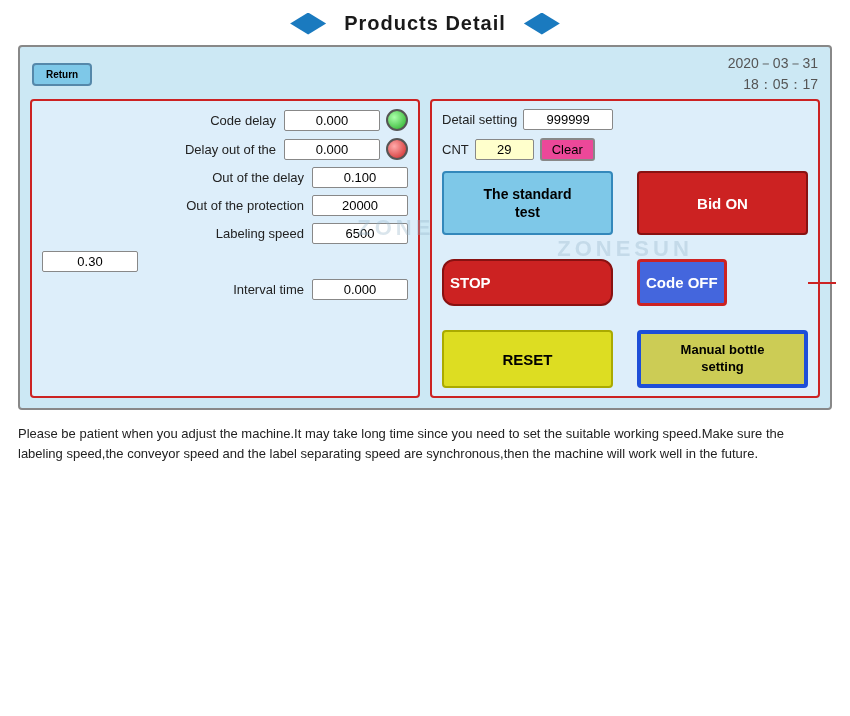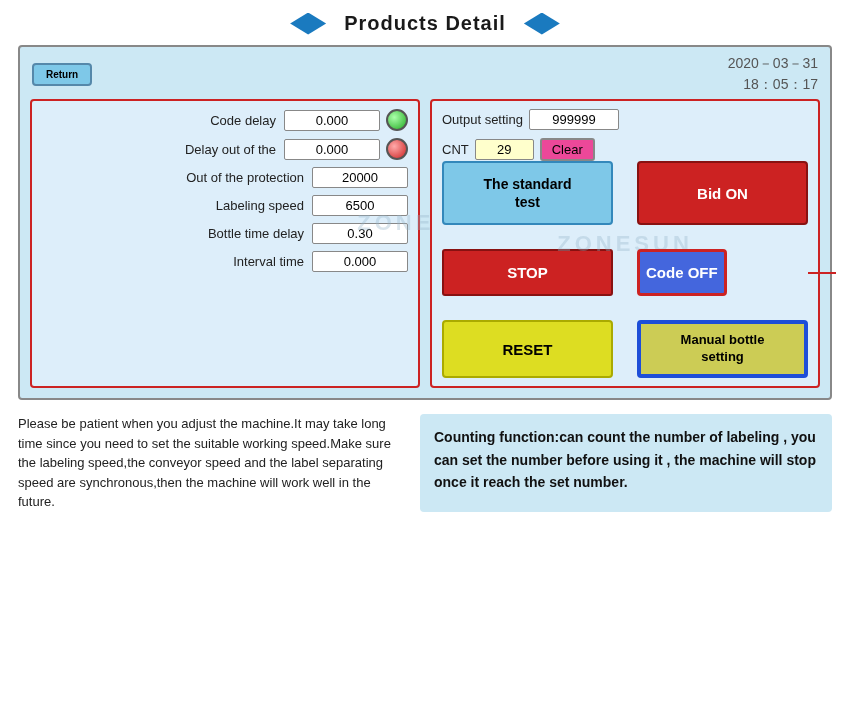--- a/index.html
+++ b/index.html
@@ -137,21 +137,21 @@
       background: #fff;
       padding: 2px 2px;
       font-size: 13px;
       width: 90px;
       text-align: center;
       border-radius: 2px;
     }
     .cnt-row {
       display: flex;
       align-items: center;
-      margin-bottom: 0;
+      margin-bottom: 10px;
       gap: 6px;
     }
     .cnt-label {
       font-size: 13px;
       color: #222;
     }
     .cnt-input {
       border: 1px solid #888;
       background: #ffffcc;
       padding: 2px 6px;
@@ -194,27 +194,27 @@
       padding: 20px 6px;
       font-size: 15px;
       font-weight: bold;
       color: #fff;
       cursor: pointer;
       text-align: center;
     }
     .btn-stop {
       background: #cc2222;
       border: 2px solid #881111;
-      border-radius: 3px;
+      border-radius: 12px;
       padding: 12px 6px;
       font-size: 15px;
       font-weight: bold;
       color: #fff;
       cursor: pointer;
-      text-align: center;
+      text-align: left;
     }
     .btn-code-off {
       background: #4466dd;
       border: 3px solid #cc2222;
       border-radius: 4px;
       padding: 12px 6px;
       font-size: 15px;
       font-weight: bold;
       color: #fff;
       cursor: pointer;
@@ -322,43 +322,46 @@
             <span class="field-label">Code delay</span>
             <input class="field-input" value="0.000" style="">
             <div class="field-indicator indicator-green"></div>
           </div>
           <div class="field-row">
             <span class="field-label">Delay out of the</span>
             <input class="field-input" value="0.000" style="">
             <div class="field-indicator indicator-red"></div>
           </div>
           <div class="field-row">
+            <span class="field-label">Out of the delay</span>
+            <input class="field-input" value="0.100" style="">
+          </div>
+          <div class="field-row">
             <span class="field-label">Out of the protection</span>
             <input class="field-input" value="20000" style="">
           </div>
           <div class="field-row">
             <span class="field-label">Labeling speed</span>
             <input class="field-input" value="6500" style="">
           </div>
           <div class="field-row">
-            <span class="field-label">Bottle time delay</span>
             <input class="field-input" value="0.30" style="">
           </div>
           <div class="field-row">
             <span class="field-label">Interval time</span>
             <input class="field-input" value="0.000" style="">
           </div>
         </div>
     </div>
 
     <div class="right-panel">
       <div class="watermark">ZONESUN</div>
 
       <div class="output-row">
-        <span class="output-label">Output setting</span>
+        <span class="output-label">Detail setting</span>
         <input class="output-input" value="999999" style="">
       </div>
 
       <div class="cnt-row">
         <span class="cnt-label">CNT</span>
         <input class="cnt-input" value="29" style="">
         <button class="clear-btn">Clear</button>
       </div>
 
       <div class="btn-grid">
@@ -372,14 +375,13 @@
         <button class="btn-reset">RESET</button>
         <button class="btn-manual">Manual bottle<br>setting</button>
       </div>
     </div>
 
   </div>
 </div>
 
 <div class="bottom-section">
   <div class="bottom-left">Please be patient when you adjust the machine.It may take long time since you need to set the suitable working speed.Make sure the labeling speed,the conveyor speed and the label separating speed are synchronous,then the machine will work well in the future.</div>
-  <div class="bottom-right">Counting function:can count the number of labeling , you can set the number before using it , the machine will stop once it reach the set number.</div>
 </div>
 
 </body></html>

